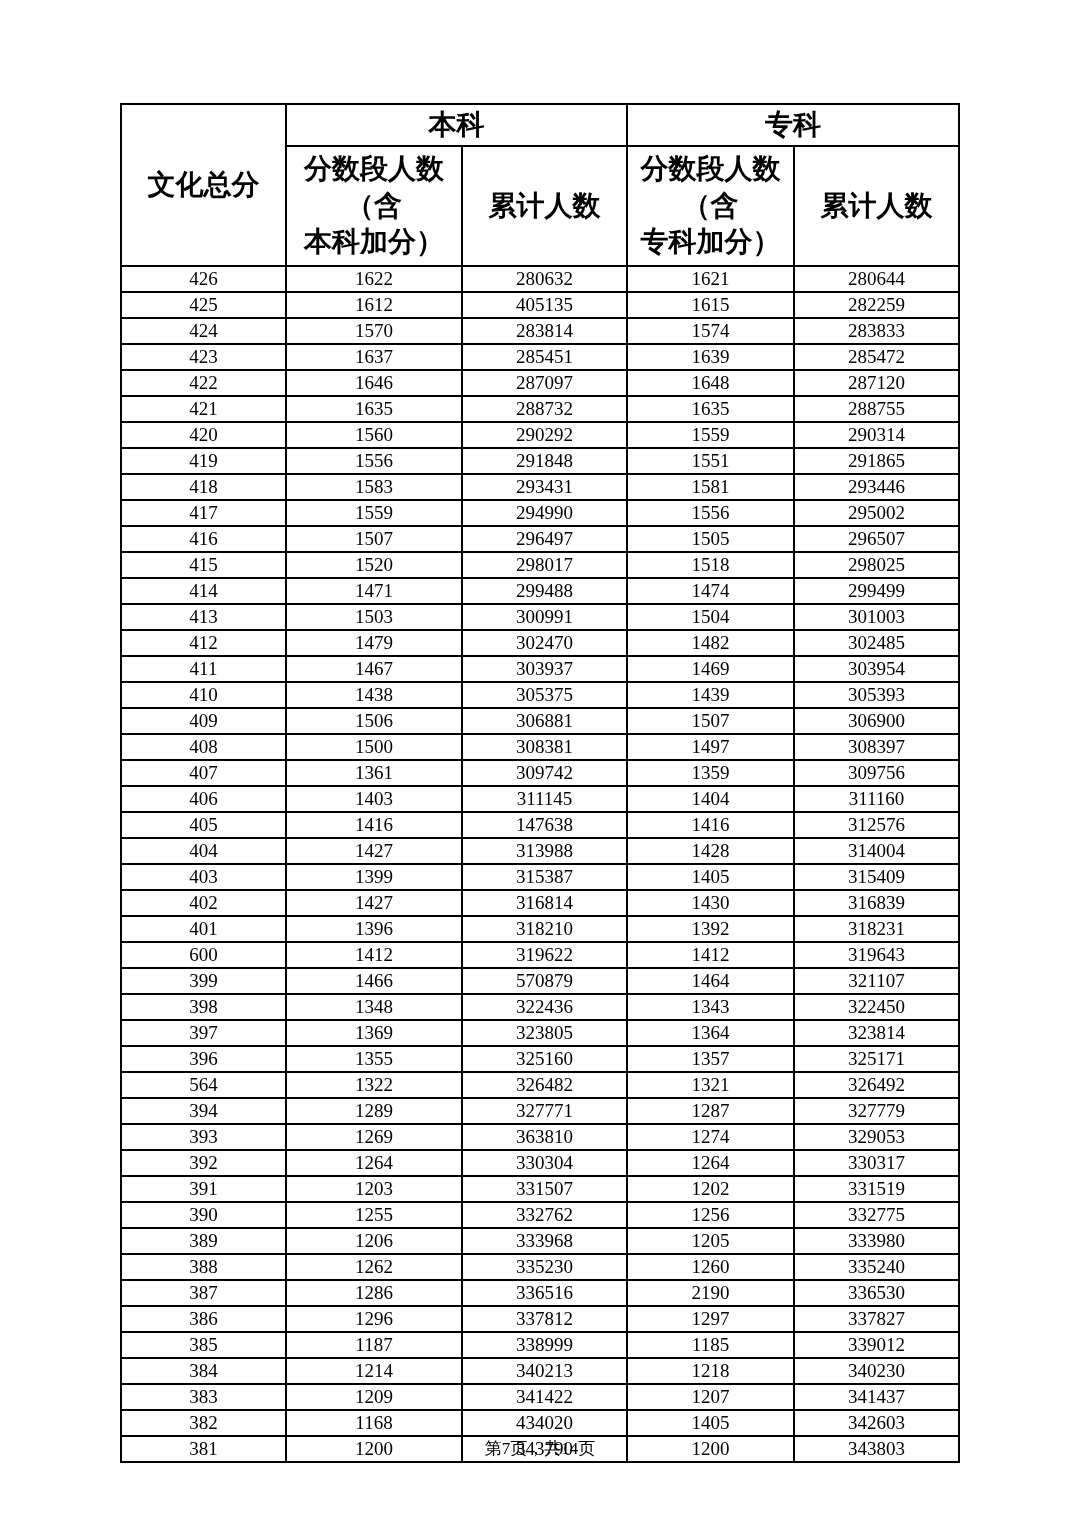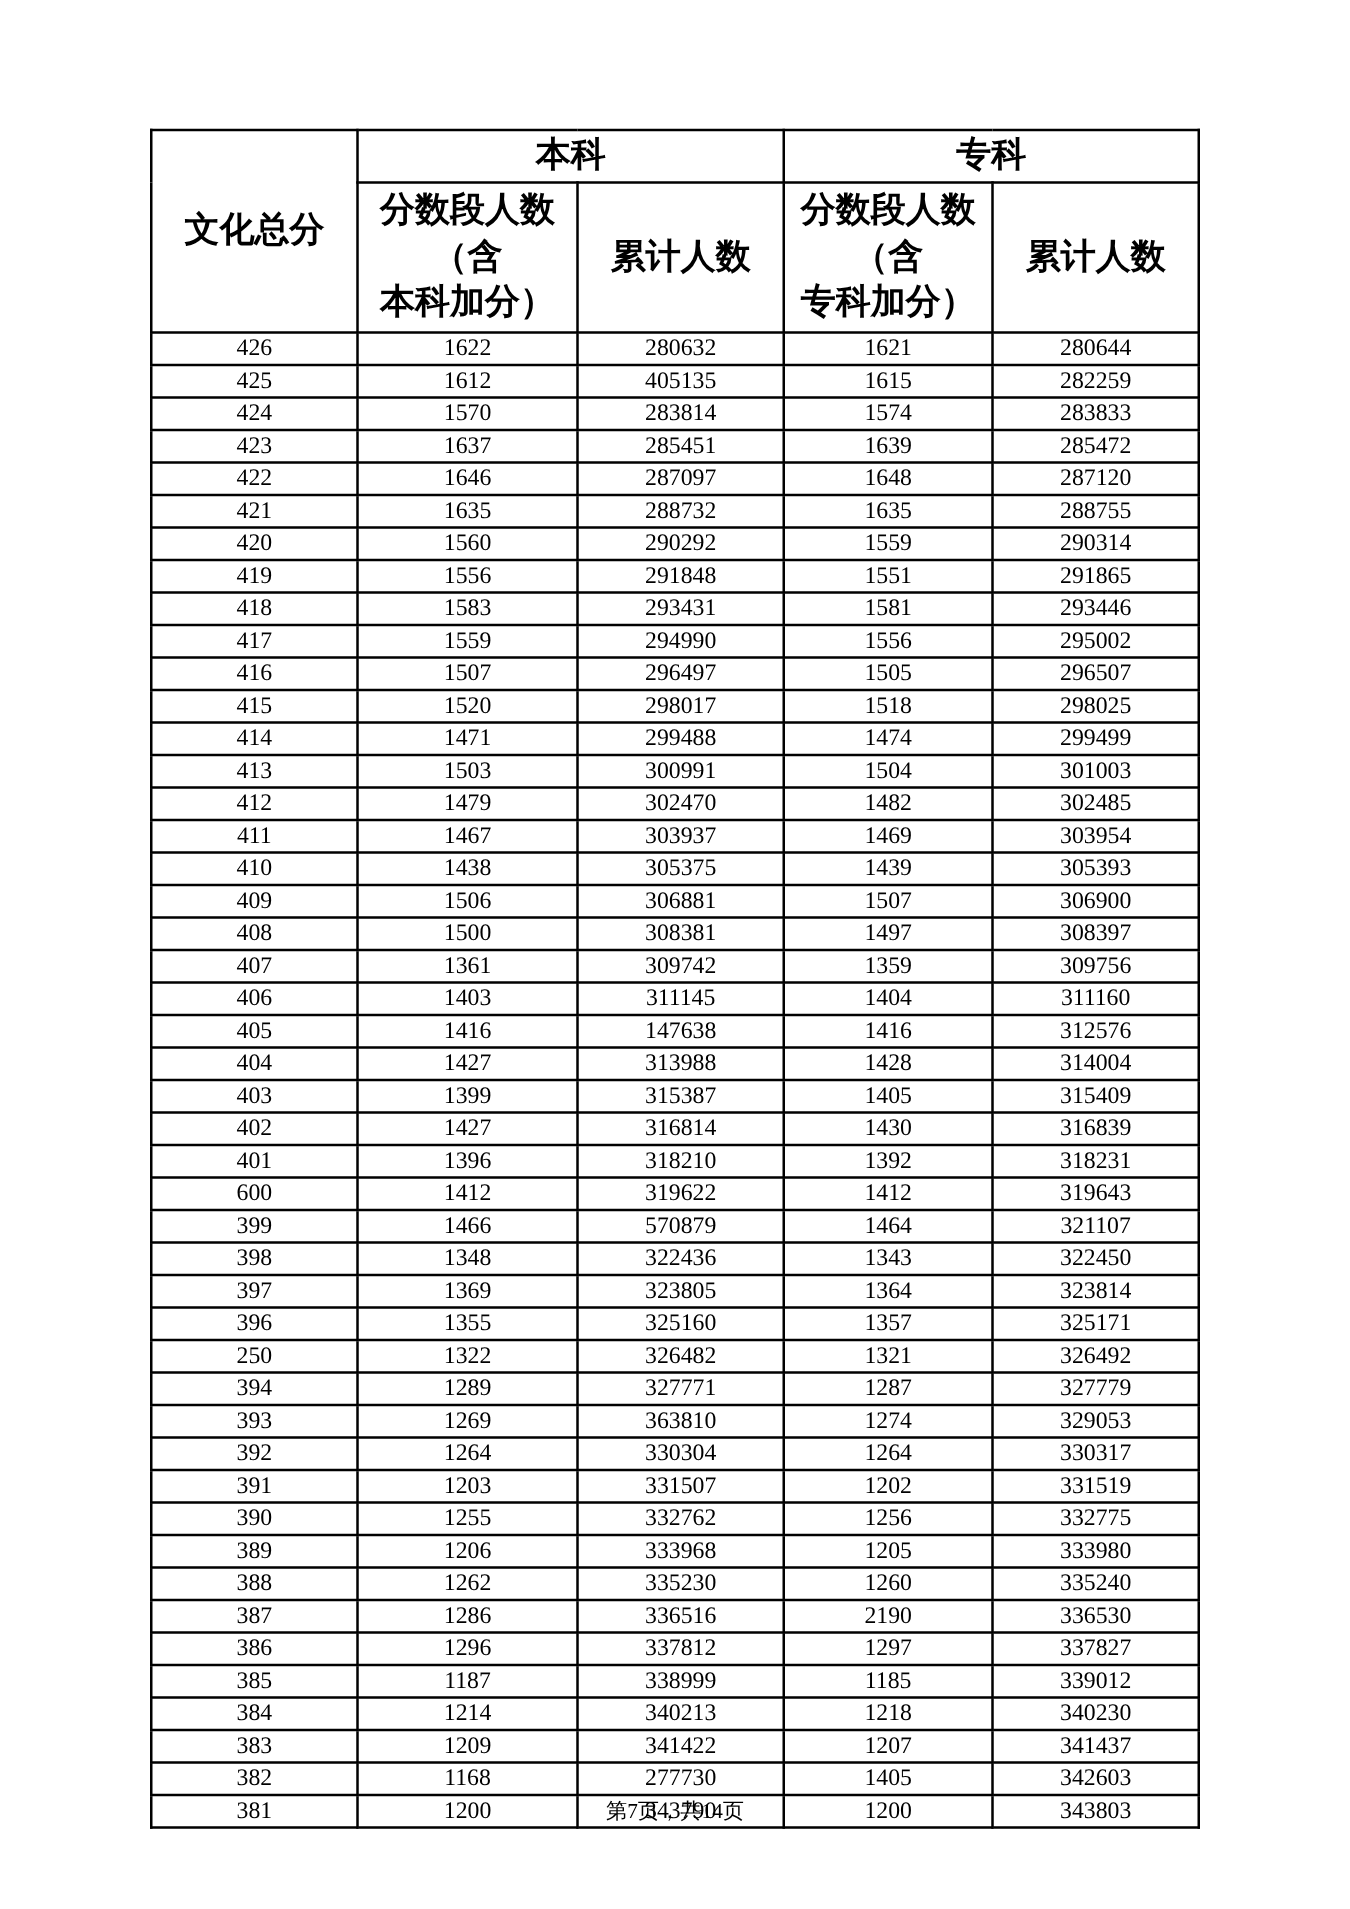--- a/index.html
+++ b/index.html
@@ -302,21 +302,21 @@
           <td>323814</td>
         </tr>
         <tr>
           <td>396</td>
           <td>1355</td>
           <td>325160</td>
           <td>1357</td>
           <td>325171</td>
         </tr>
         <tr>
-          <td>250</td>
+          <td>564</td>
           <td>1322</td>
           <td>326482</td>
           <td>1321</td>
           <td>326492</td>
         </tr>
         <tr>
           <td>394</td>
           <td>1289</td>
           <td>327771</td>
           <td>1287</td>
@@ -395,21 +395,21 @@
         <tr>
           <td>383</td>
           <td>1209</td>
           <td>341422</td>
           <td>1207</td>
           <td>341437</td>
         </tr>
         <tr>
           <td>382</td>
           <td>1168</td>
-          <td>277730</td>
+          <td>434020</td>
           <td>1405</td>
           <td>342603</td>
         </tr>
         <tr>
           <td>381</td>
           <td>1200</td>
           <td>343790</td>
           <td>1200</td>
           <td>343803</td>
         </tr>

